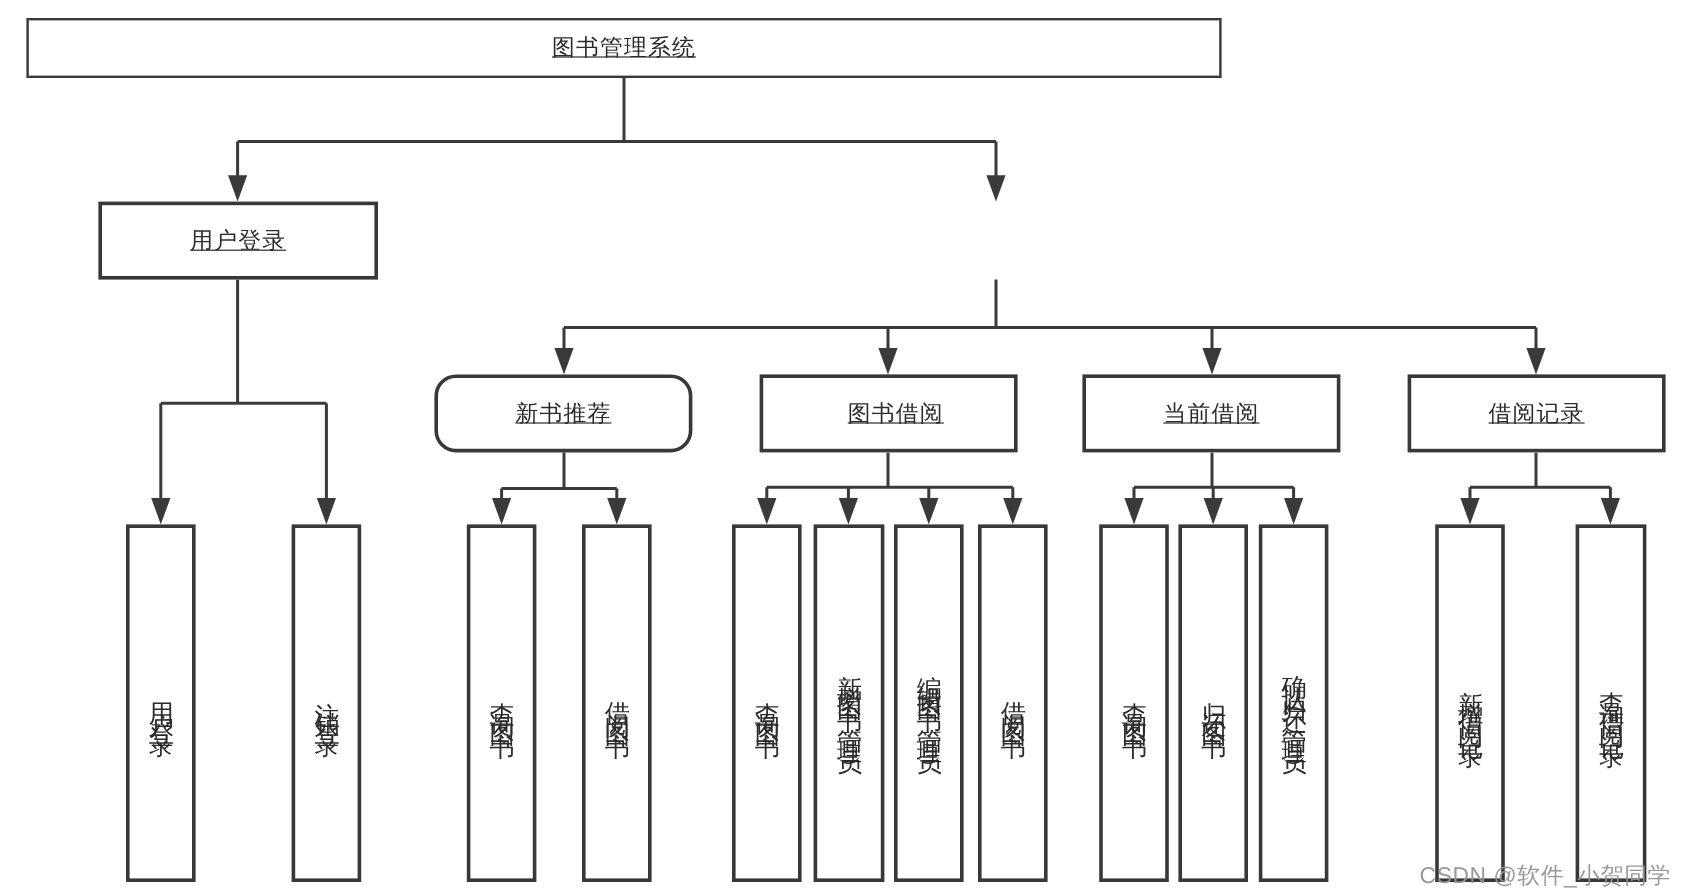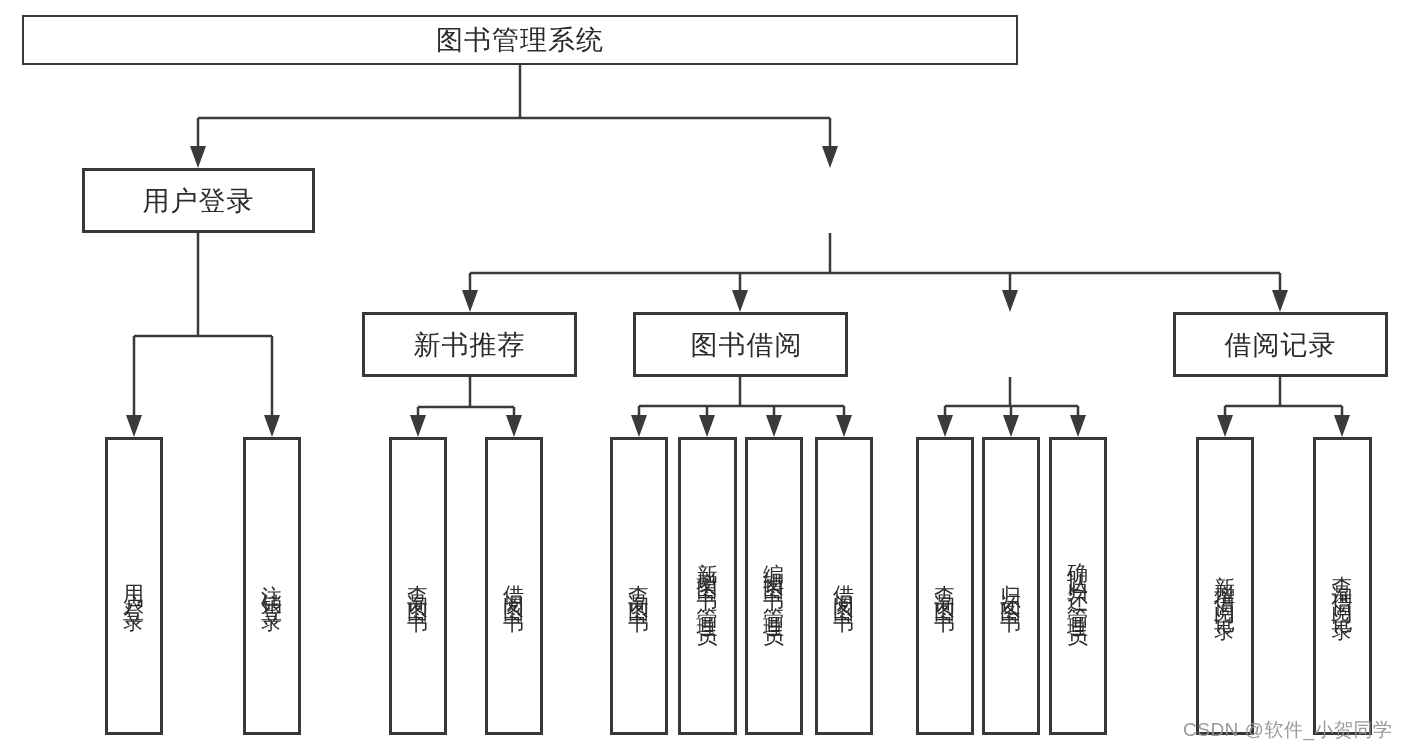--- a/index.html
+++ b/index.html
@@ -32,23 +32,24 @@
     background: #ffffff;
     border: 3px solid #383838;
     display: flex;
     align-items: center;
     justify-content: center;
     z-index: 2;
     color: #2b2b2b;
   }
   .node.root { border-width: 2px; }
   .h-label {
-    font-size: 27px;
+    font-size: 19px;
     letter-spacing: 1px;
     white-space: nowrap;
+    text-decoration: underline;
   }
   .v-label {
     writing-mode: vertical-rl;
     text-orientation: mixed;
     font-size: 21px;
     letter-spacing: 9px;
     line-height: 1;
     white-space: nowrap;
   }
   .watermark {
@@ -104,25 +105,28 @@
   </svg>
 
   <div class="node root" style="left:22px; top:15px; width:996px; height:50px;">
     <span class="h-label">图书管理系统</span>
   </div>
 
   <div class="node" style="left:82px; top:168px; width:233px; height:65px;">
     <span class="h-label">用户登录</span>
   </div>
 
-  <div class="node" style="left:362px; top:312px; width:215px; height:65px;">
+  <div class="node" style="left:362px; top:312px; width:215px; height:65px;border-radius:18px;">
     <span class="h-label">新书推荐</span>
   </div>
   <div class="node" style="left:633px; top:312px; width:215px; height:65px;padding-left:12px;">
     <span class="h-label">图书借阅</span>
+  </div>
+  <div class="node" style="left:902px; top:312px; width:215px; height:65px;">
+    <span class="h-label">当前借阅</span>
   </div>
   <div class="node" style="left:1173px; top:312px; width:215px; height:65px;align-items:center;">
     <span class="h-label">借阅记录</span>
   </div>
 
   <div class="node" style="left:105px; top:437px; width:58px; height:298px;">
     <span class="v-label">用户登录</span>
   </div>
   <div class="node" style="left:243px; top:437px; width:58px; height:298px;">
     <span class="v-label">注销登录</span>

